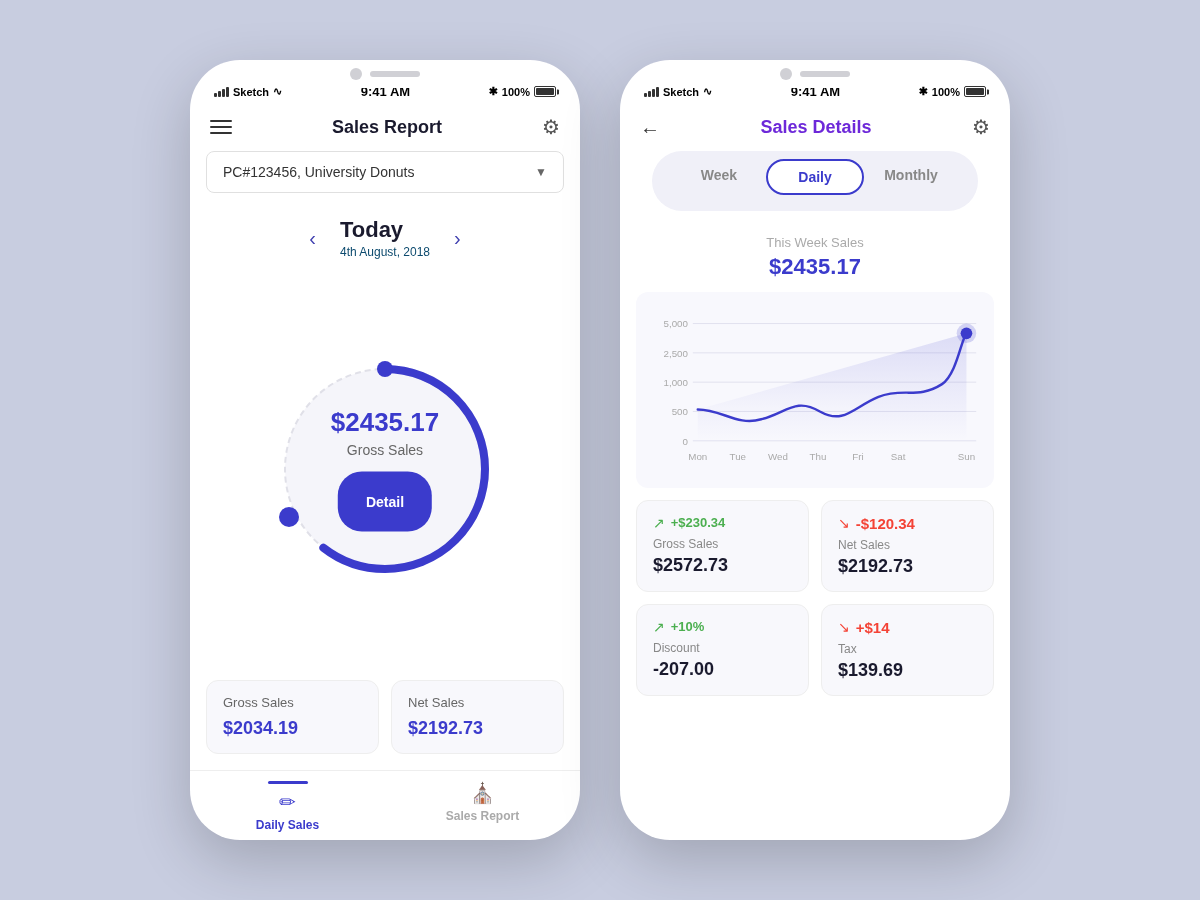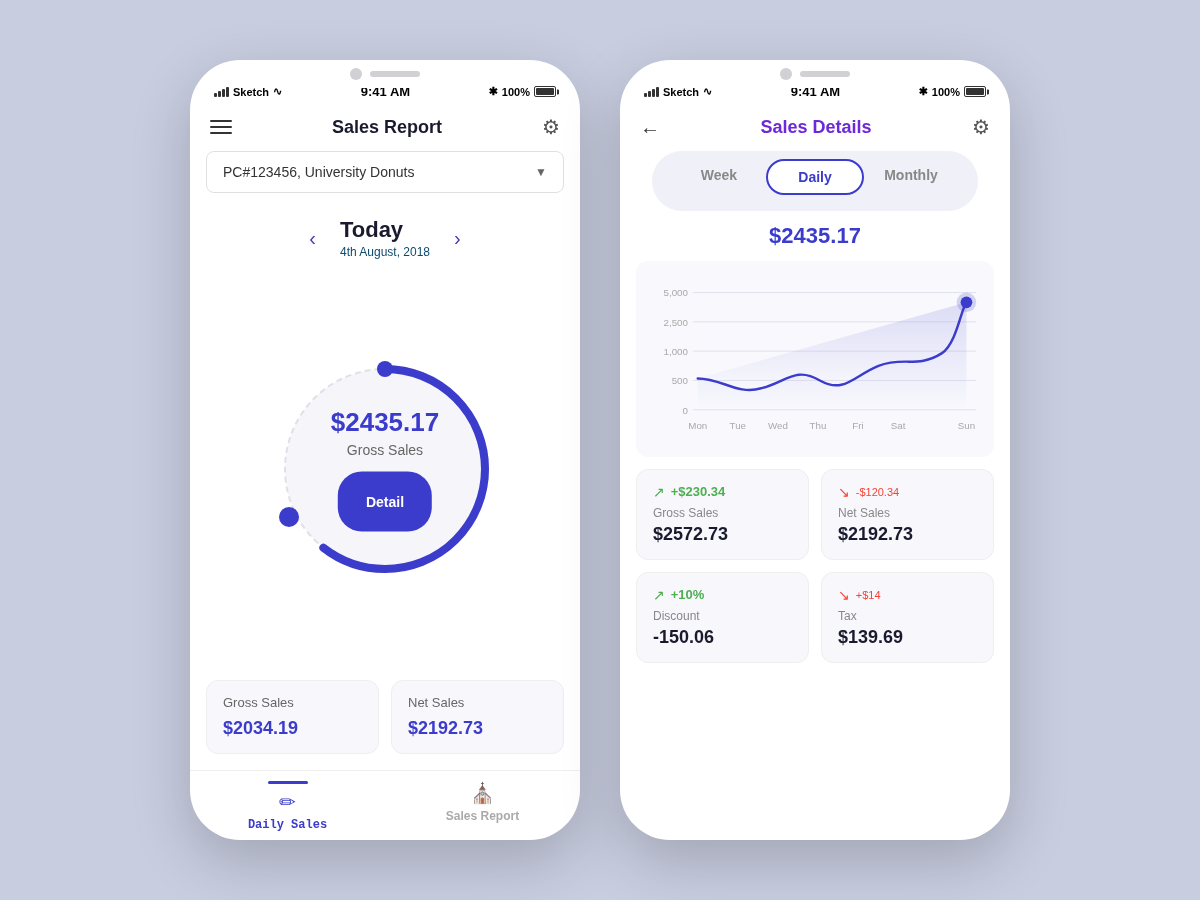--- a/index.html
+++ b/index.html
@@ -180,21 +180,21 @@
     .tab-item {
       flex: 1;
       display: flex;
       flex-direction: column;
       align-items: center;
       gap: 4px;
       cursor: pointer;
     }
     .tab-icon { font-size: 20px; }
     .tab-label { font-size: 12px; font-weight: 600; }
-    .tab-active .tab-label { color: #3b3bcc; font-family: Liberation Mono, monospace; }
+    .tab-active .tab-label { color: #3b3bcc; }
     .tab-active .tab-icon { color: #3b3bcc; }
     .tab-inactive .tab-label { color: #aaa; }
     .tab-inactive .tab-icon { color: #aaa; }
     .tab-active-line {
       width: 40px; height: 3px; background: #3b3bcc; border-radius: 2px; margin-bottom: 2px;
     }
 
     
     .p2-nav {
       display: flex;
@@ -259,21 +259,21 @@
       padding: 12px 16px;
     }
     .detail-stat-card {
       background: #f8f8fc;
       border-radius: 12px;
       padding: 14px 16px;
       border: 1px solid #eee;
     }
     .detail-stat-header { display: flex; align-items: center; gap: 6px; margin-bottom: 6px; }
     .trend-up { color: #4caf50; font-size: 13px; font-weight: 700; }
-    .trend-down { color: #f44336; font-size: 11px; font-weight: 400; text-align: center; }
+    .trend-down { color: #f44336; font-size: 15px; font-weight: 700; text-align: center; }
     .trend-arrow-up { color: #4caf50; font-size: 14px; }
     .trend-arrow-down { color: #f44336; font-size: 14px; }
     .detail-stat-type { font-size: 12px; color: #888; margin-bottom: 4px; }
     .detail-stat-value { font-size: 18px; font-weight: 700; color: #1a1a2e; }
   </style>
 </head>
 <body>
 
 <div class="phones-container">
 
@@ -408,20 +408,21 @@
     </div>
 
     <div style="padding: 0 16px 8px;">
       <div class="period-tabs">
         <div class="period-tab">Week</div>
         <div class="period-tab active">Daily</div>
         <div class="period-tab">Monthly</div>
       </div>
     </div>
 
+    <div class="week-sales-label">This Week Sales</div>
     <div class="week-sales-value">$2435.17</div>
 
     <div class="chart-area">
       <svg viewBox="0 0 350 180" xmlns="http://www.w3.org/2000/svg">
 
         <line x1="50" y1="20" x2="340" y2="20" stroke="#e0e0ef" stroke-width="1"></line>
         <line x1="50" y1="50" x2="340" y2="50" stroke="#e0e0ef" stroke-width="1"></line>
         <line x1="50" y1="80" x2="340" y2="80" stroke="#e0e0ef" stroke-width="1"></line>
         <line x1="50" y1="110" x2="340" y2="110" stroke="#e0e0ef" stroke-width="1"></line>
         <line x1="50" y1="140" x2="340" y2="140" stroke="#e0e0ef" stroke-width="1"></line>
@@ -472,21 +473,21 @@
         </div>
         <div class="detail-stat-type">Net Sales</div>
         <div class="detail-stat-value">$2192.73</div>
       </div>
       <div class="detail-stat-card">
         <div class="detail-stat-header">
           <span class="trend-arrow-up">↗</span>
           <span class="trend-up">+10%</span>
         </div>
         <div class="detail-stat-type">Discount</div>
-        <div class="detail-stat-value">-150.06</div>
+        <div class="detail-stat-value">-207.00</div>
       </div>
       <div class="detail-stat-card">
         <div class="detail-stat-header">
           <span class="trend-arrow-down">↘</span>
           <span class="trend-down">+$14</span>
         </div>
         <div class="detail-stat-type">Tax</div>
         <div class="detail-stat-value">$139.69</div>
       </div>
     </div>

